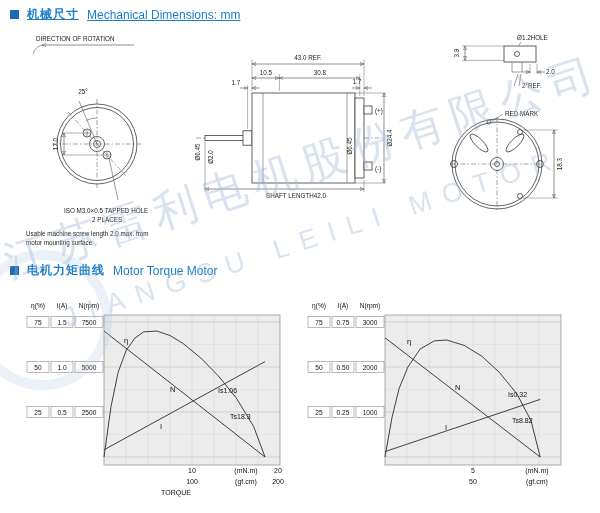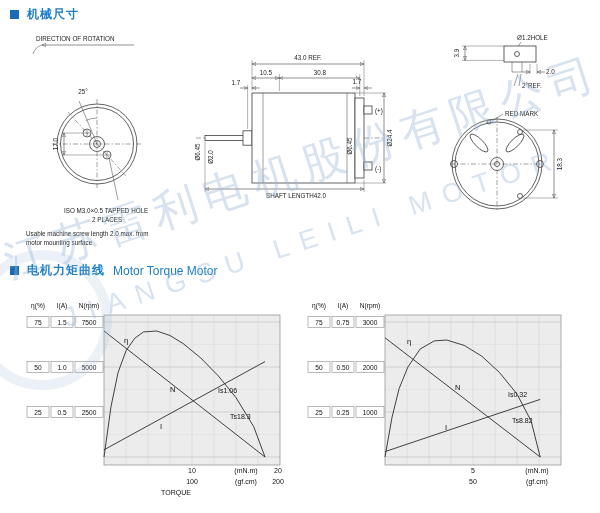--- a/index.html
+++ b/index.html
@@ -40,23 +40,24 @@
 <body>
 
 <div class="page">
 
   <div class="watermark">
     <div class="wm-cn">江苏雷利电机股份有限公司</div>
     <div class="wm-en">JIANGSU LEILI MOTOR</div>
   </div>
   <div class="wm-ring"></div>
 
-  <div class="sec-header" style="top:6px;">
+  <div class="sec-header" style="top:6px;text-decoration:underline;">
     <span class="bullet"></span>
     <span class="cn">机械尺寸</span>
+    <span class="en">Mechanical Dimensions: mm</span>
   </div>
 
   <svg class="draw" style="left:0;top:24px;" width="600" height="236" viewBox="0 0 600 236">
     <defs>
       <marker id="arr" viewBox="0 0 8 8" refX="7.5" refY="4" markerWidth="7" markerHeight="7" orient="auto-start-reverse">
         <path d="M0,0.8 L7.5,4 L0,7.2 z" fill="#444" stroke="none"></path>
       </marker>
     </defs>
 
     <g>

